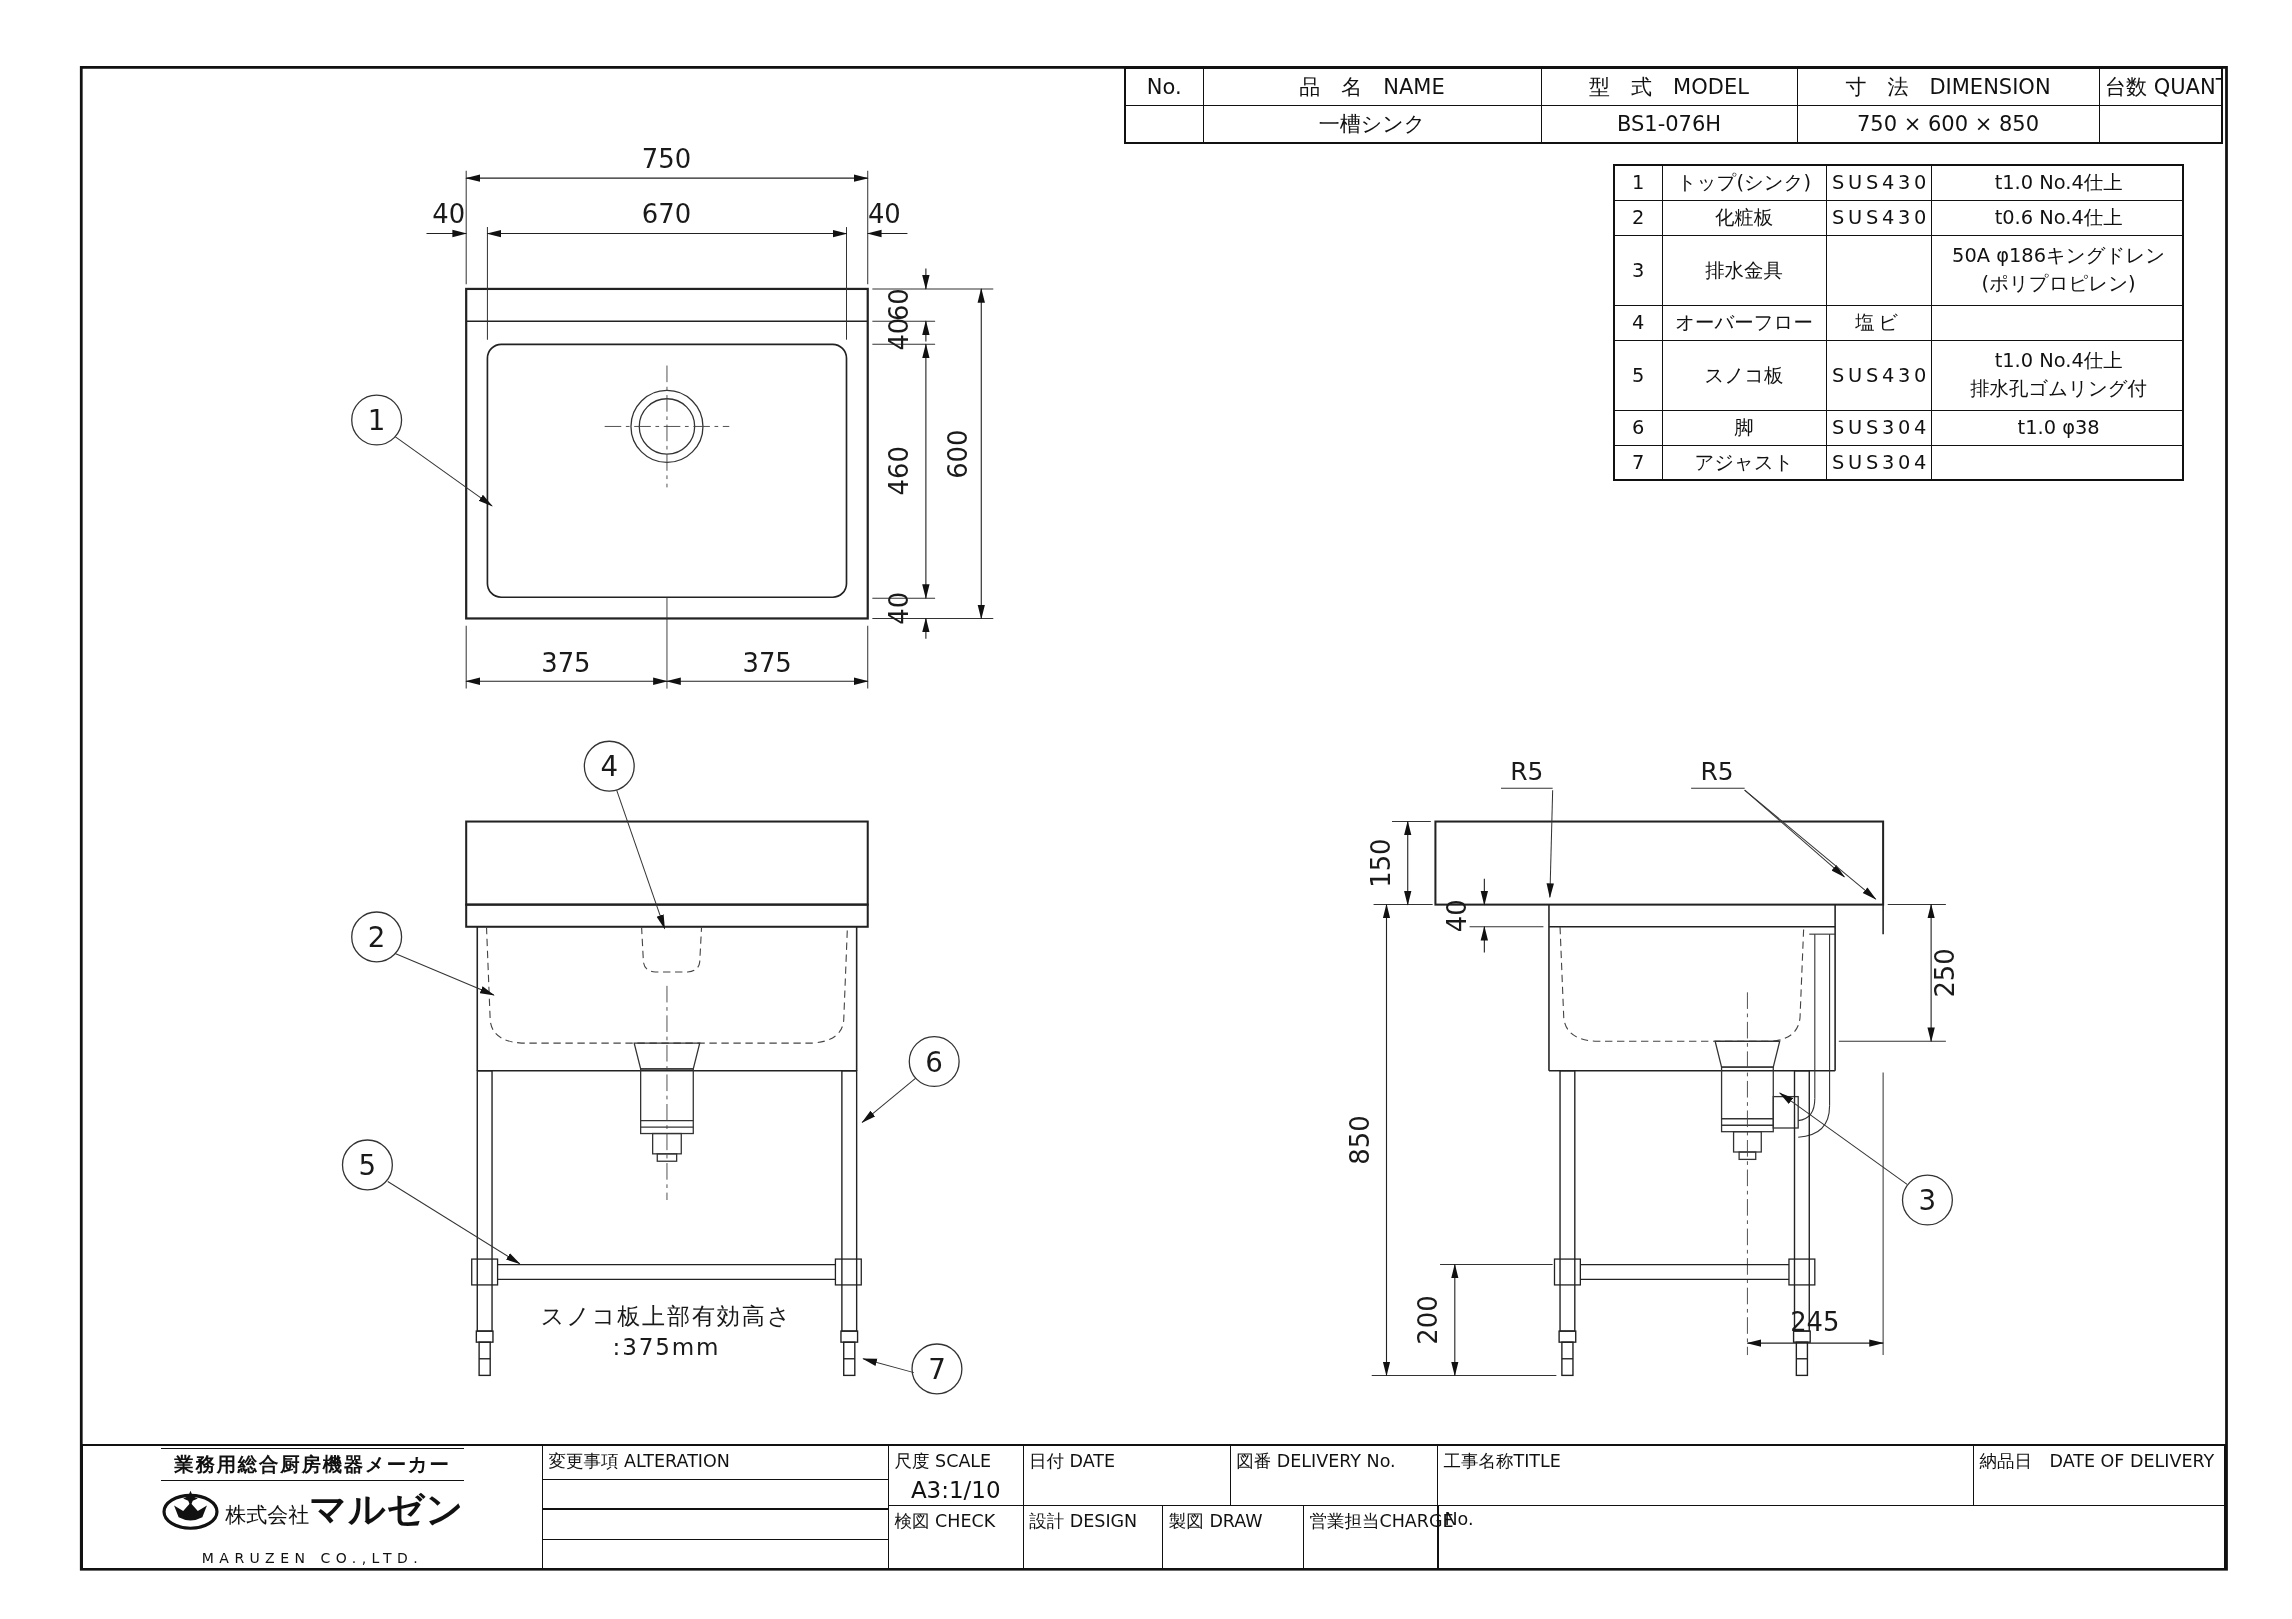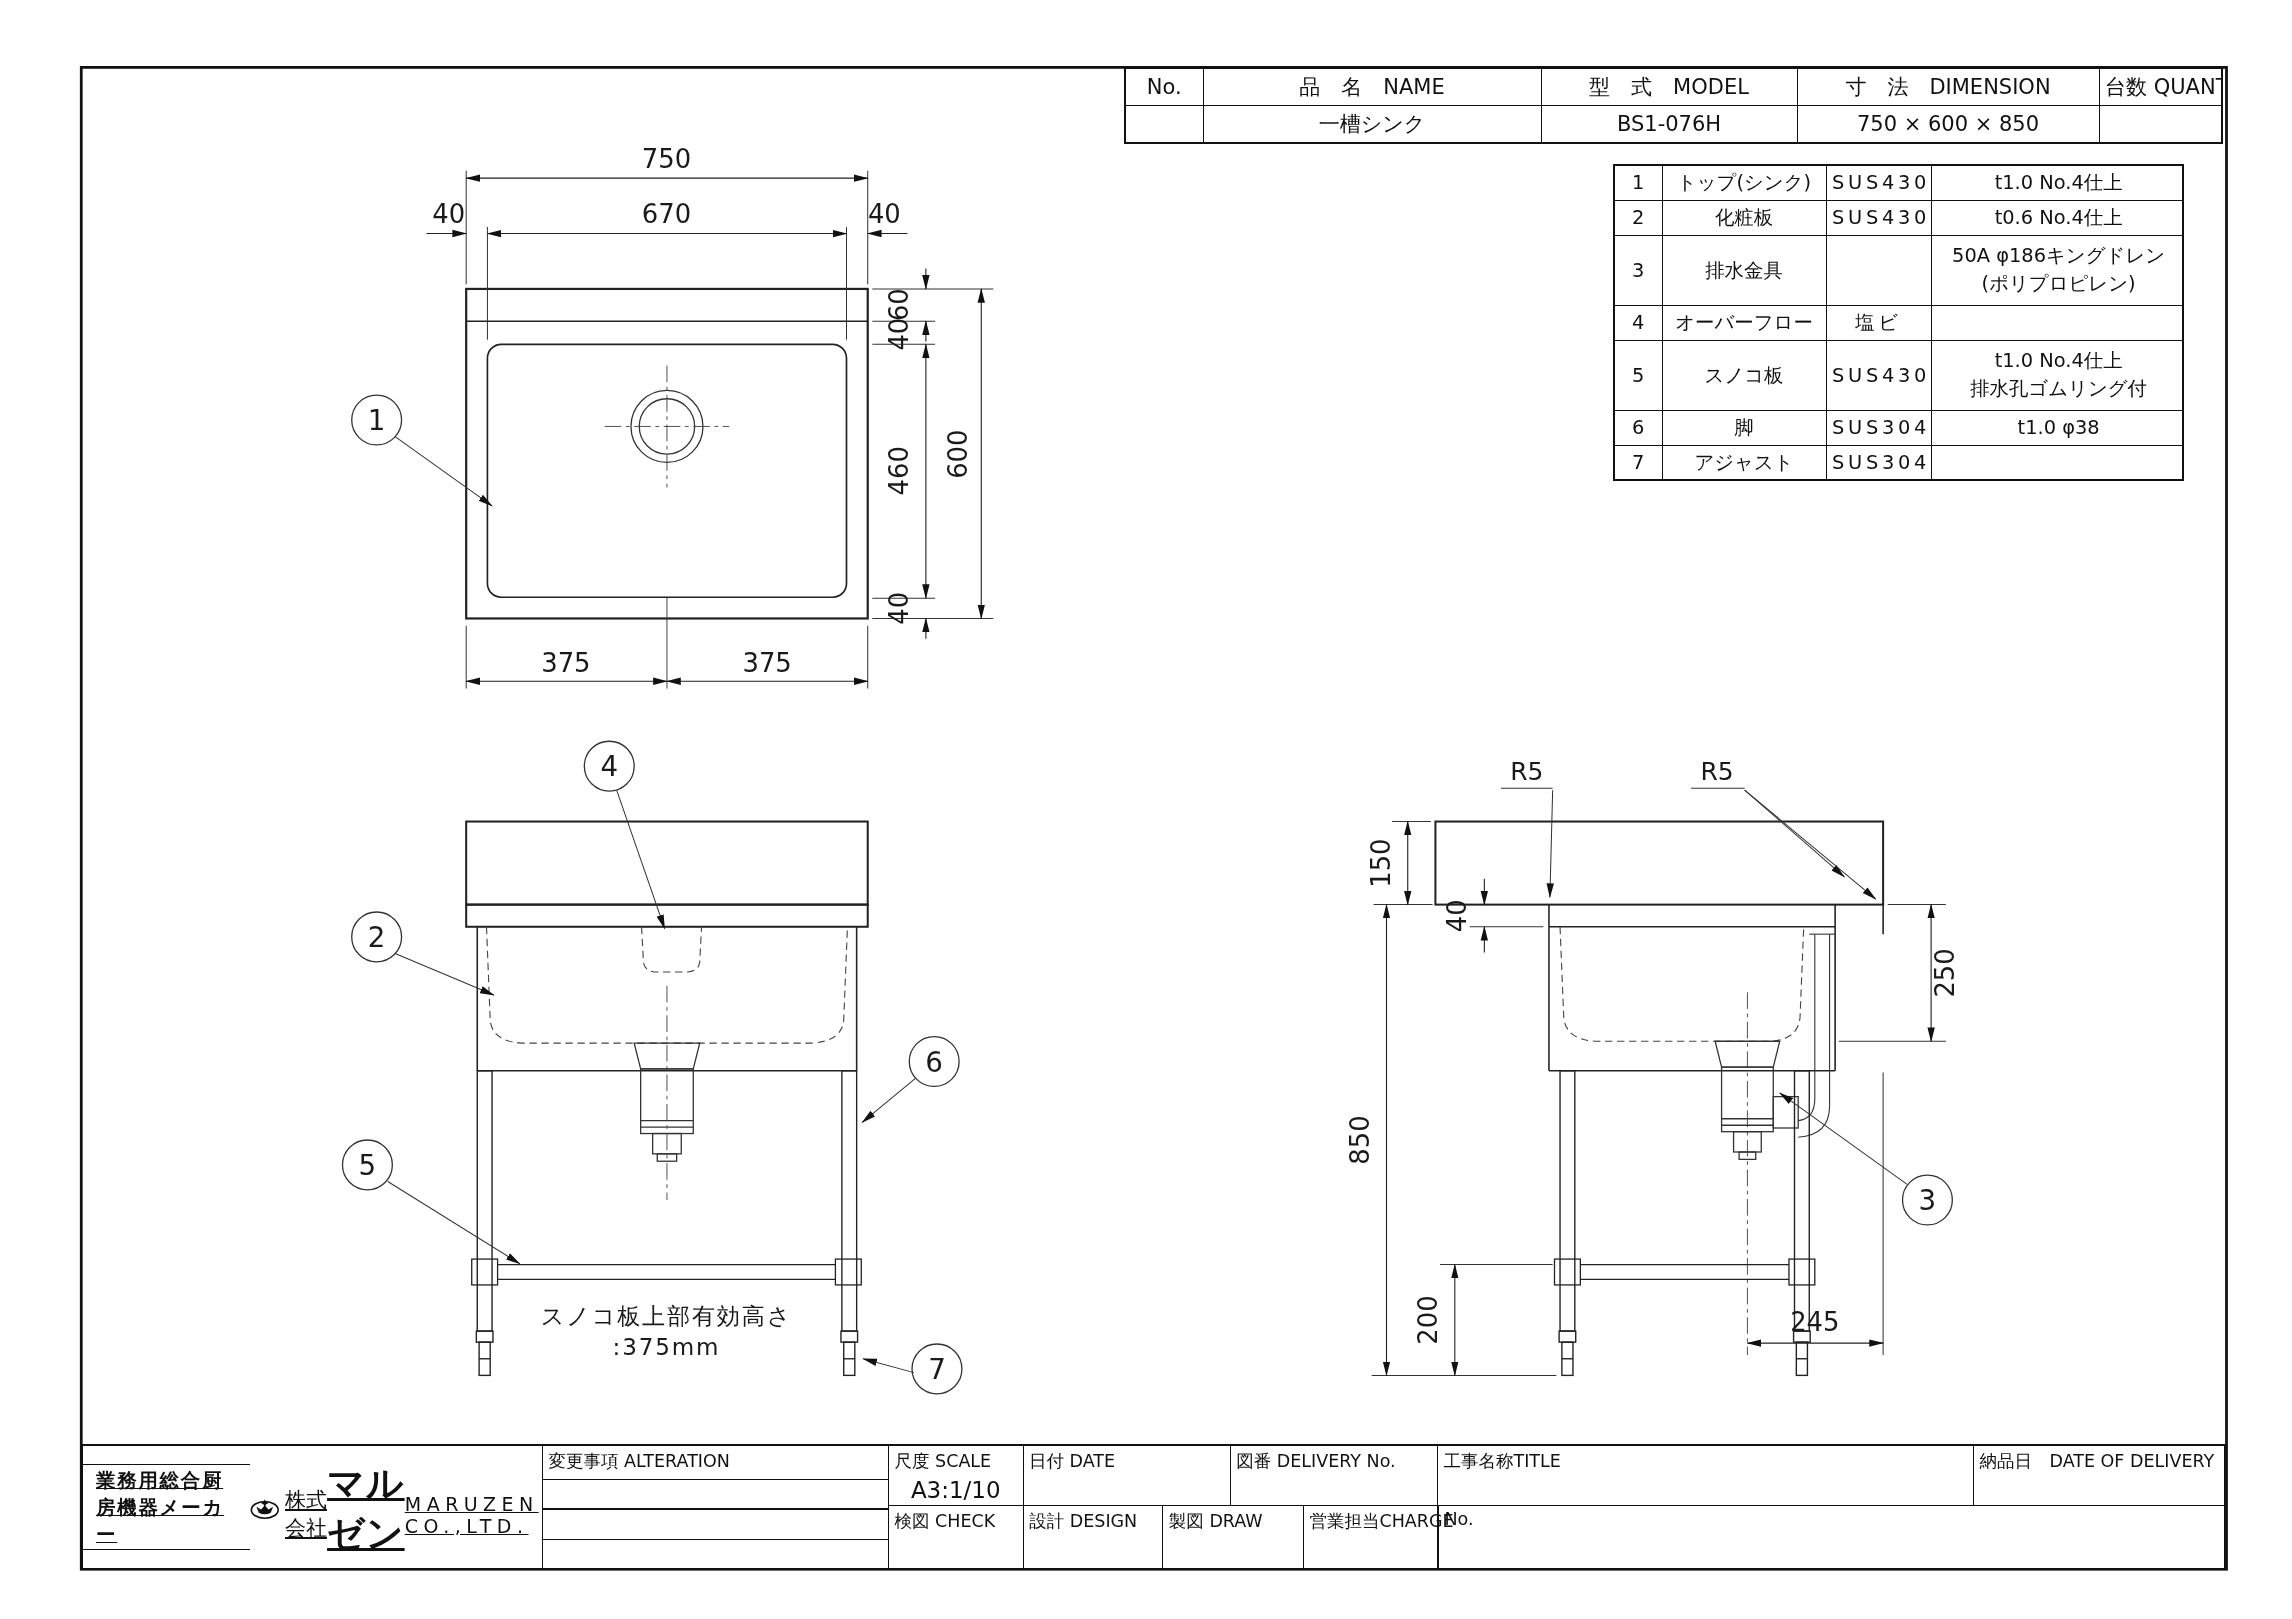--- a/index.html
+++ b/index.html
@@ -28,27 +28,27 @@
   .tb-cell{box-sizing:border-box;border-left:1.8px solid #111;position:relative;}
   .tb-cell:first-child{border-left:none;}
   .lbl{font-size:17.5px;padding:2.8px 5.5px;text-align:left;white-space:nowrap;}
   .stack{display:flex;flex-direction:column;}
   .row{display:flex;box-sizing:border-box;}
   .cell{box-sizing:border-box;border-left:1.8px solid #111;position:relative;}
   .cell.first{border-left:none;}
   .midrow{border-top:1.8px solid #111;}
   .scaleval{text-align:center;font-size:23px;margin-top:1.8px;}
   
-  .logo-cell{width:459px;display:flex;justify-content:center;align-items:center;text-decoration:underline;}
+  .logo-cell{width:459px;display:flex;flex-direction:column;justify-content:center;align-items:center;}
   .tagline{border-top:1.8px solid #111;border-bottom:1.8px solid #111;font-size:19.4px;
            padding:1.8px 13px;letter-spacing:1.8px;font-weight:bold;}
   .logorow{display:flex;align-items:center;margin-top:3.7px;}
   .kabushiki{font-size:21px;margin-left:5.5px;margin-top:10px;}
   .maruzen{font-size:37px;font-weight:900;letter-spacing:0.9px;}
-  .co{font-size:19px;letter-spacing:5.5px;margin-top:15px;}
+  .co{font-size:14px;letter-spacing:5.5px;margin-top:15px;}
   
   .alt-cell{width:346px;}
   .alt-row{box-sizing:border-box;border-top:1.5px solid #111;flex:1;}
   .alt-row.thick{border-top:2.3px solid #111;}
 </style>
 </head>
 <body>
 
 <div class="page">
 

